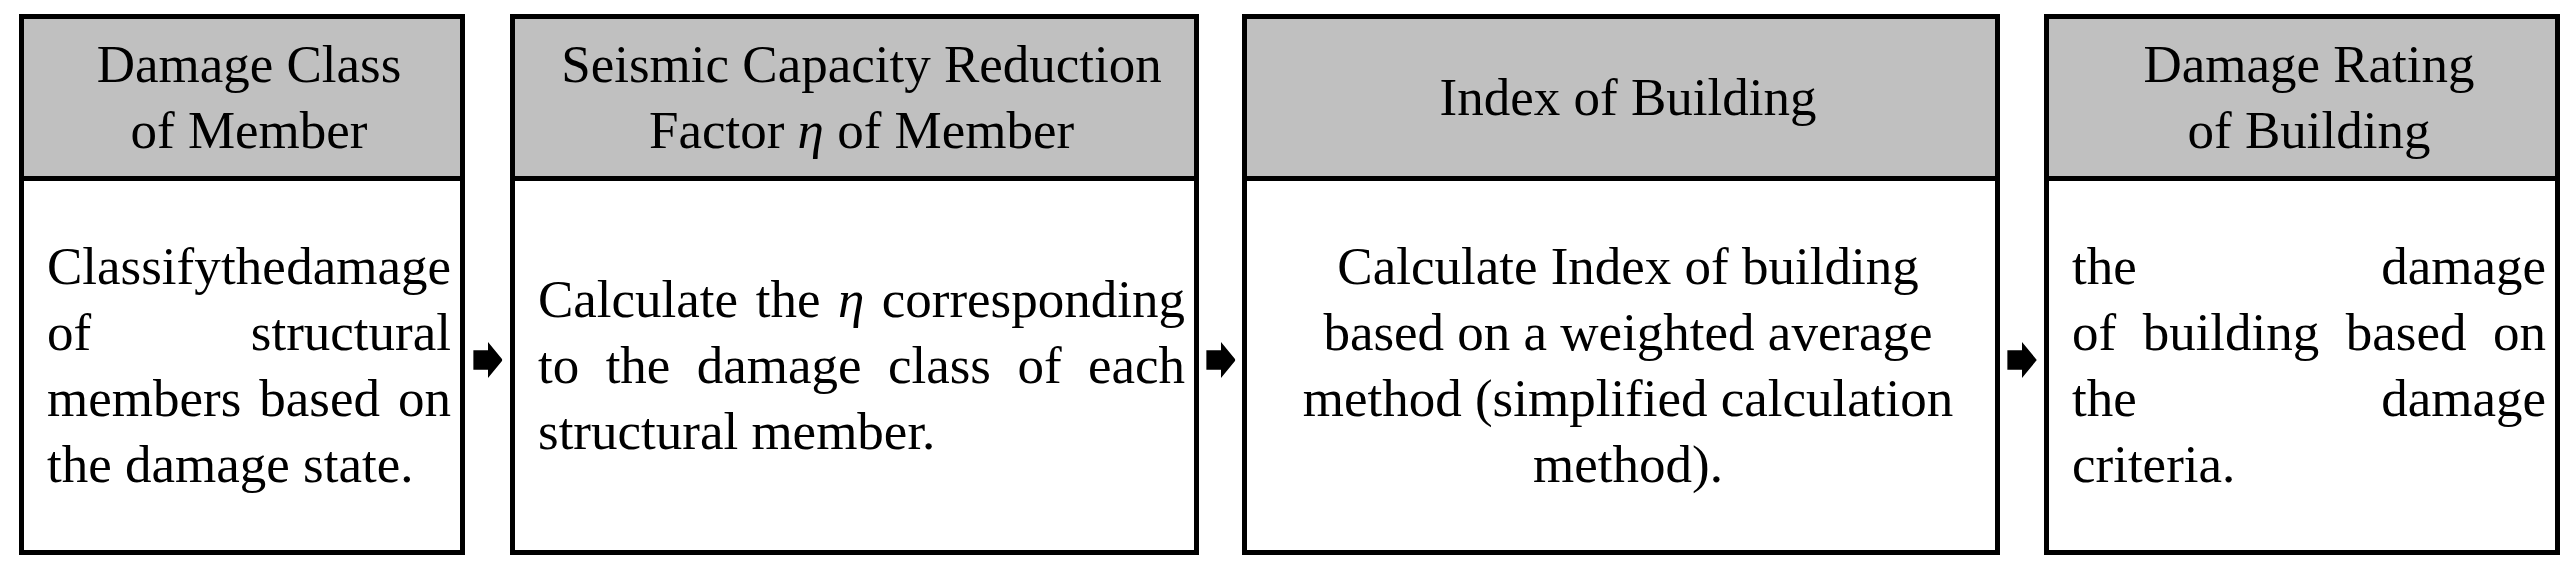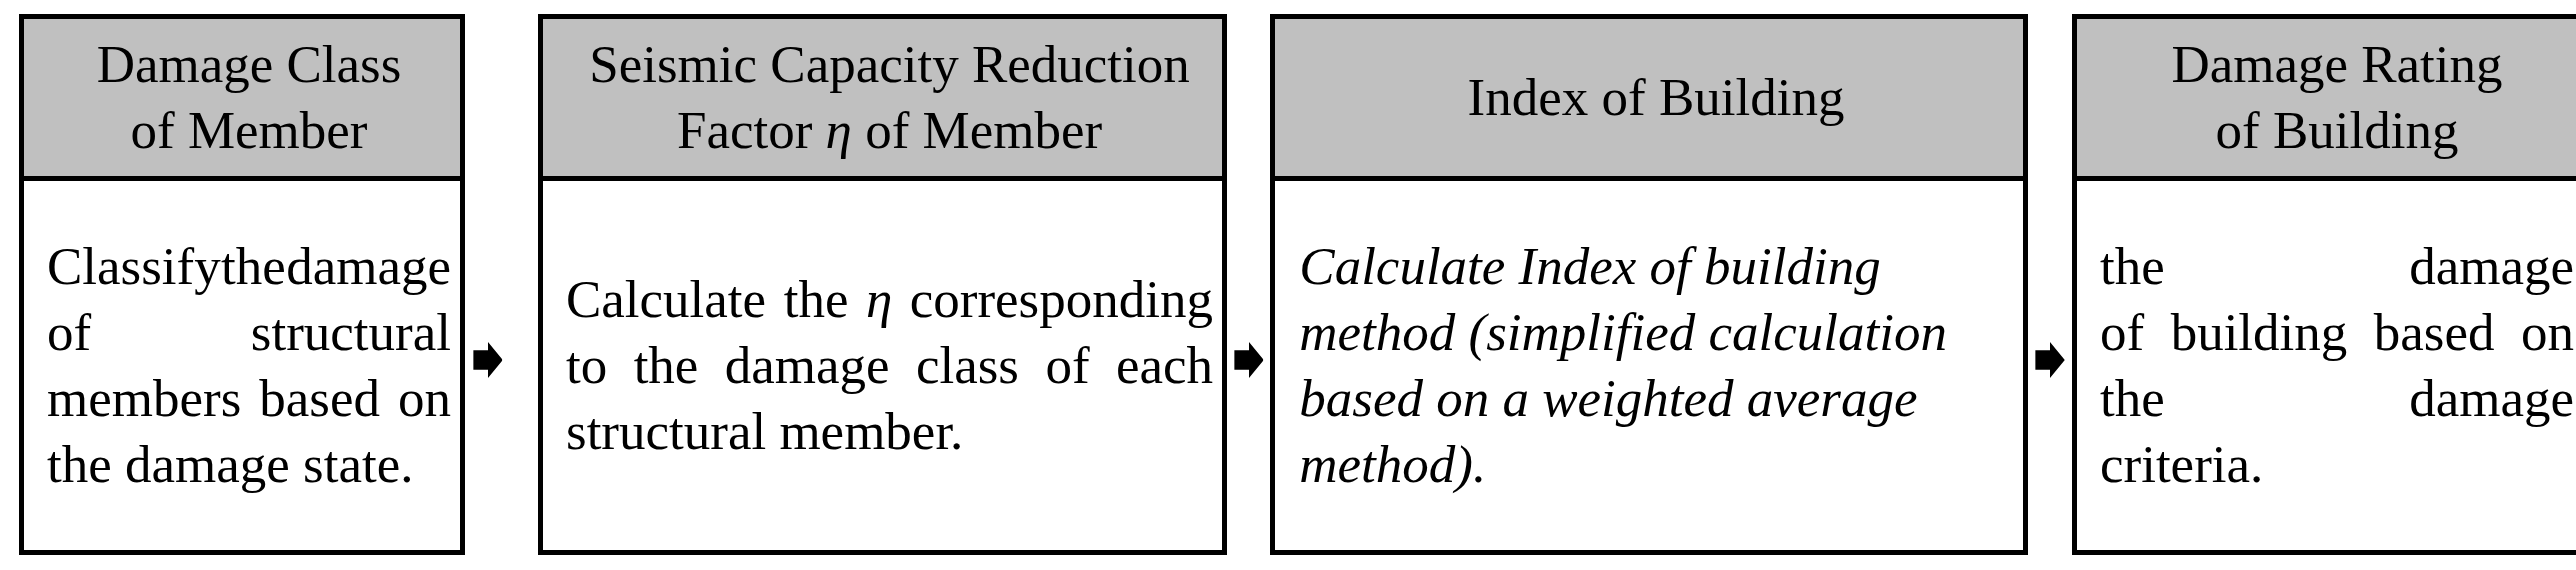--- a/index.html
+++ b/index.html
@@ -19,21 +19,21 @@
   }
   .step {
     height: 541px;
     border: 5.1px solid #000000;
     background: #ffffff;
     display: flex;
     flex-direction: column;
     flex: none;
   }
   .s1 { width: 446px; }
-  .s2 { width: 689px; margin-left: 28px; }
+  .s2 { width: 689px; }
   .s3 { width: 758px; }
   .s4 { width: 516px; }
   .hd {
     height: 162px;
     flex: none;
     background: #c0c0c0;
     border-bottom: 5.1px solid #000000;
     display: flex;
     flex-direction: column;
     justify-content: center;
@@ -42,21 +42,21 @@
   }
   .bd {
     flex: 1;
     display: flex;
     flex-direction: column;
     justify-content: center;
     padding: 0 9px;
     font-size: 53px;
     text-align: left;
   }
-  .s3 .bd { text-align: left; padding: 0 10.3px; font-style: italic; }
+  .s3 .bd { text-align: center; padding: 0 10.3px; }
   .line { line-height: 66px; white-space: nowrap; padding-left: 14px; }
   .line.justify {
     display: flex;
     justify-content: space-between;
     white-space: normal;
   }
   .line em { font-style: italic; }
   .gap {
     position: relative;
     height: 541px;
@@ -137,22 +137,22 @@
       <polygon points="0,13 23,13 23,0 46,28 23,56 23,43 0,43" fill="#000000"></polygon>
     </svg>
   </div>
 
   <section class="step s3">
     <header class="hd">
         <div class="line">Index of Building</div>
       </header>
     <div class="bd">
         <div class="line">Calculate Index of building</div>
+        <div class="line">based on a weighted average</div>
         <div class="line">method (simplified calculation</div>
-        <div class="line">based on a weighted average</div>
         <div class="line">method).</div>
       </div>
   </section>
 
   <div class="gap g3">
     <svg width="29.6" height="36" viewBox="0 0 46 56">
       <polygon points="0,13 23,13 23,0 46,28 23,56 23,43 0,43" fill="#000000"></polygon>
     </svg>
   </div>
 

